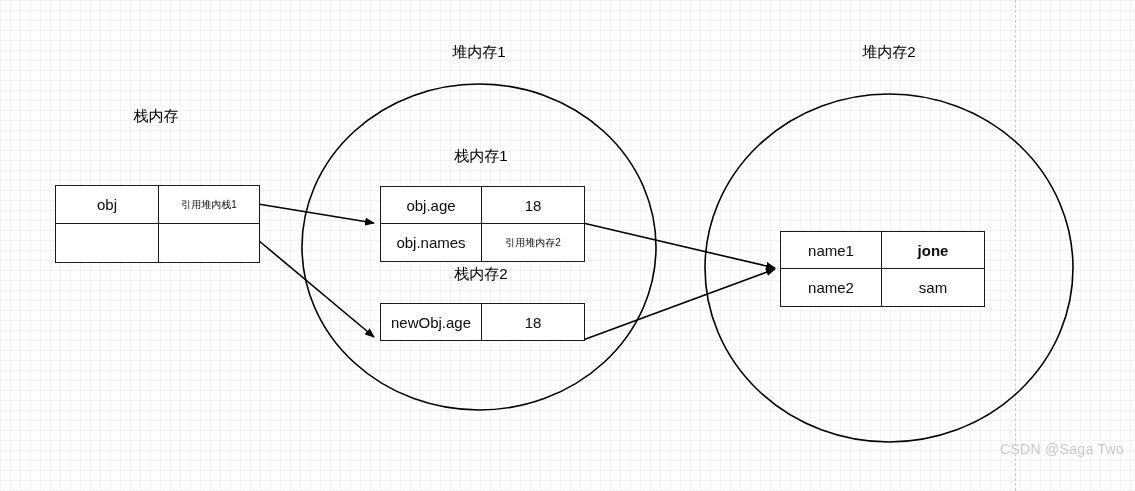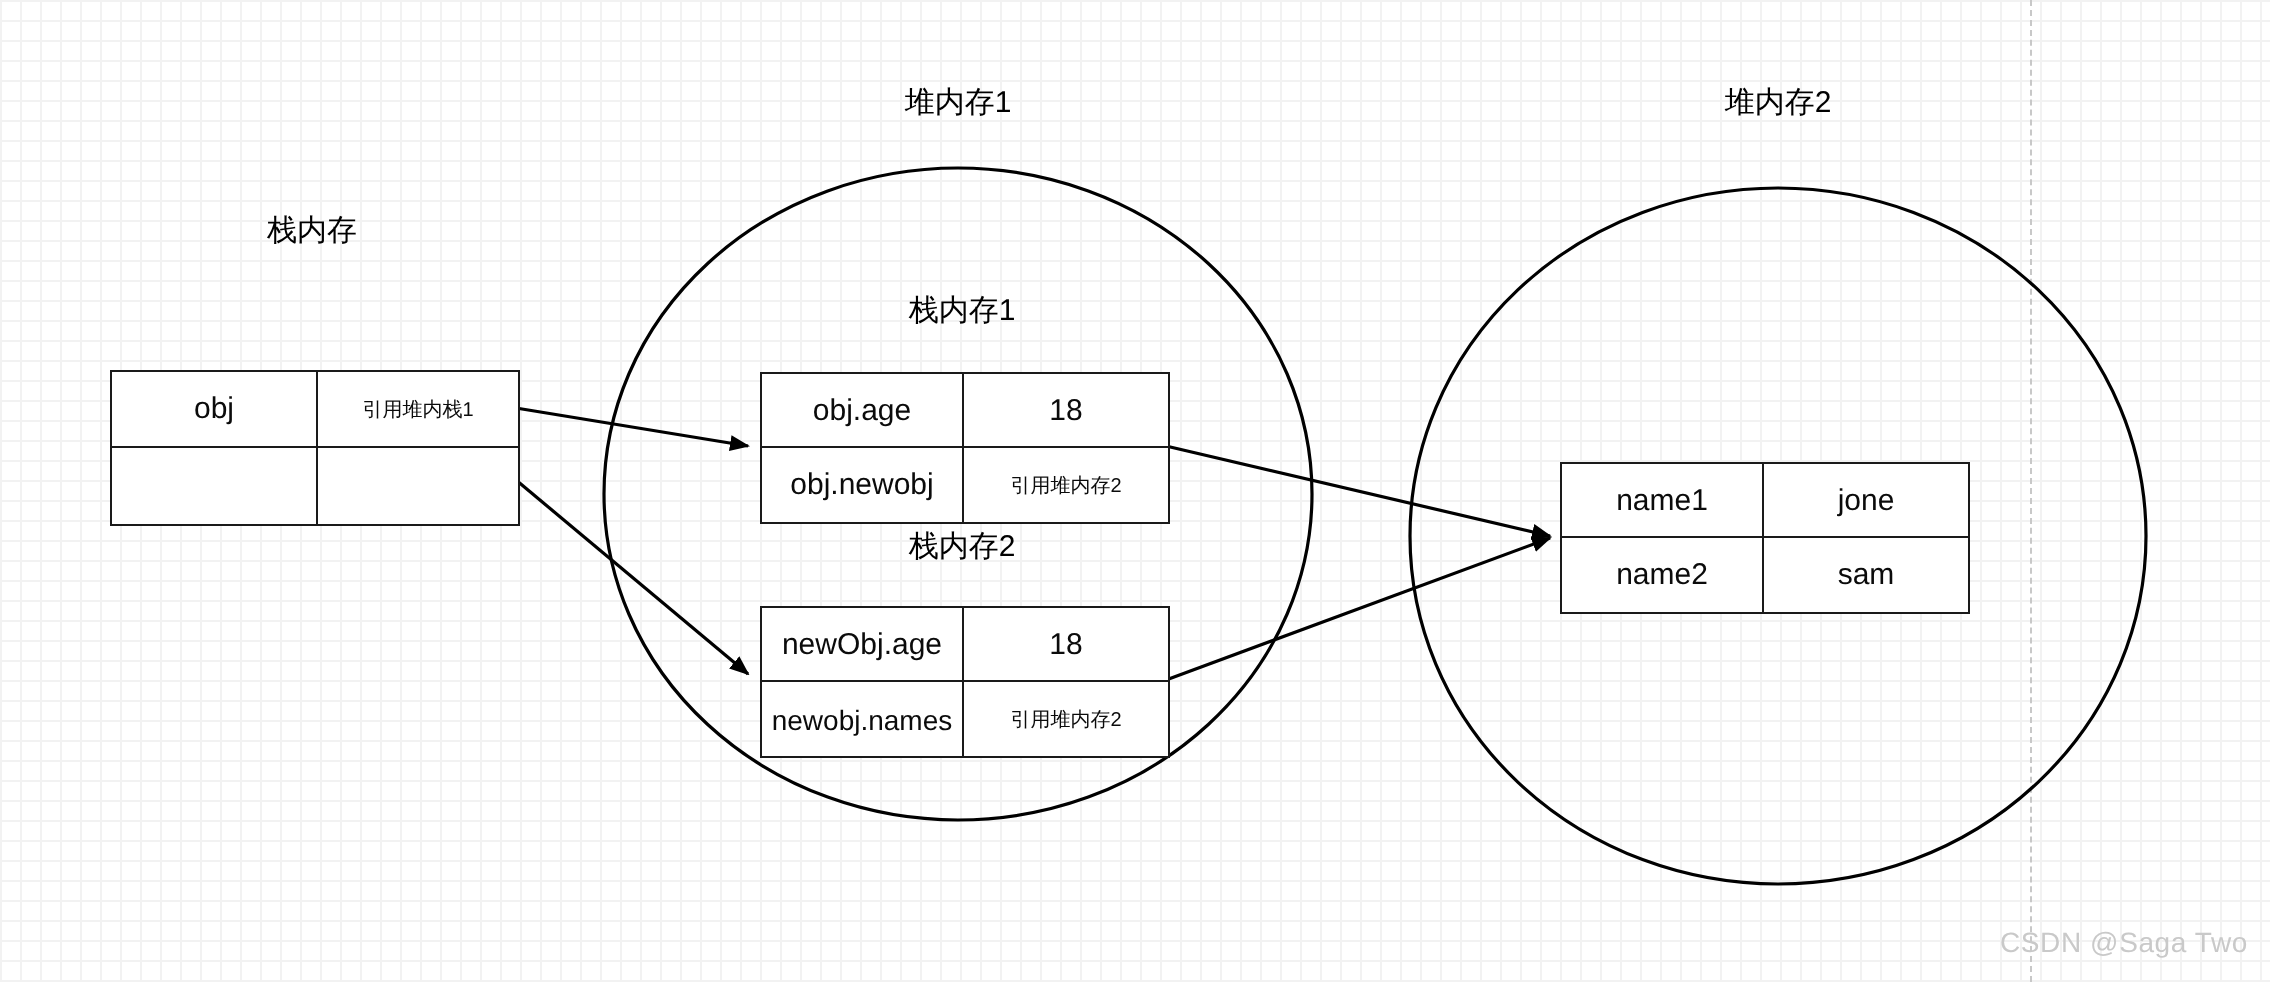--- a/index.html
+++ b/index.html
@@ -143,45 +143,41 @@
 </tbody>
   </table>
 
 <table class="tbl" style="left:380px; top:186px; width:202px;">
   <tbody>
       <tr>
     <td style="width:100px; height:36px;margin-top:32px;">obj.age</td>
     <td style="width:102px; height:36px;">18</td>
   </tr>
   <tr>
-    <td style="height:37px;">obj.newobj</td>
+    <td style="height:37px;">obj.names</td>
     <td class="cjk" style="height:37px;">引用堆内存2</td>
   </tr>
 </tbody>
   </table>
 
 <table class="tbl" style="left:380px; top:303px; width:202px;">
   <tbody>
       <tr>
     <td style="width:100px; height:36px;">newObj.age</td>
     <td style="width:102px; height:36px;">18</td>
   </tr>
-  <tr>
-    <td style="height:37px; font-size:14px;">newobj.names</td>
-    <td class="cjk" style="height:37px;">引用堆内存2</td>
-  </tr>
 </tbody>
   </table>
 
 <table class="tbl" style="left:780px; top:231px; width:202px;">
   <tbody>
       <tr>
     <td style="width:100px; height:36px;">name1</td>
-    <td style="width:102px; height:36px;">jone</td>
+    <td style="width:102px; height:36px;font-weight:bold;">jone</td>
   </tr>
   <tr>
     <td style="height:37px;">name2</td>
     <td style="height:37px;">sam</td>
   </tr>
 </tbody>
   </table>
 
-<div class="watermark" style="left:1000px; top:463px;">CSDN @Saga Two</div>
+<div class="watermark" style="left:1000px; top:441px;">CSDN @Saga Two</div>
 
 </body></html>

